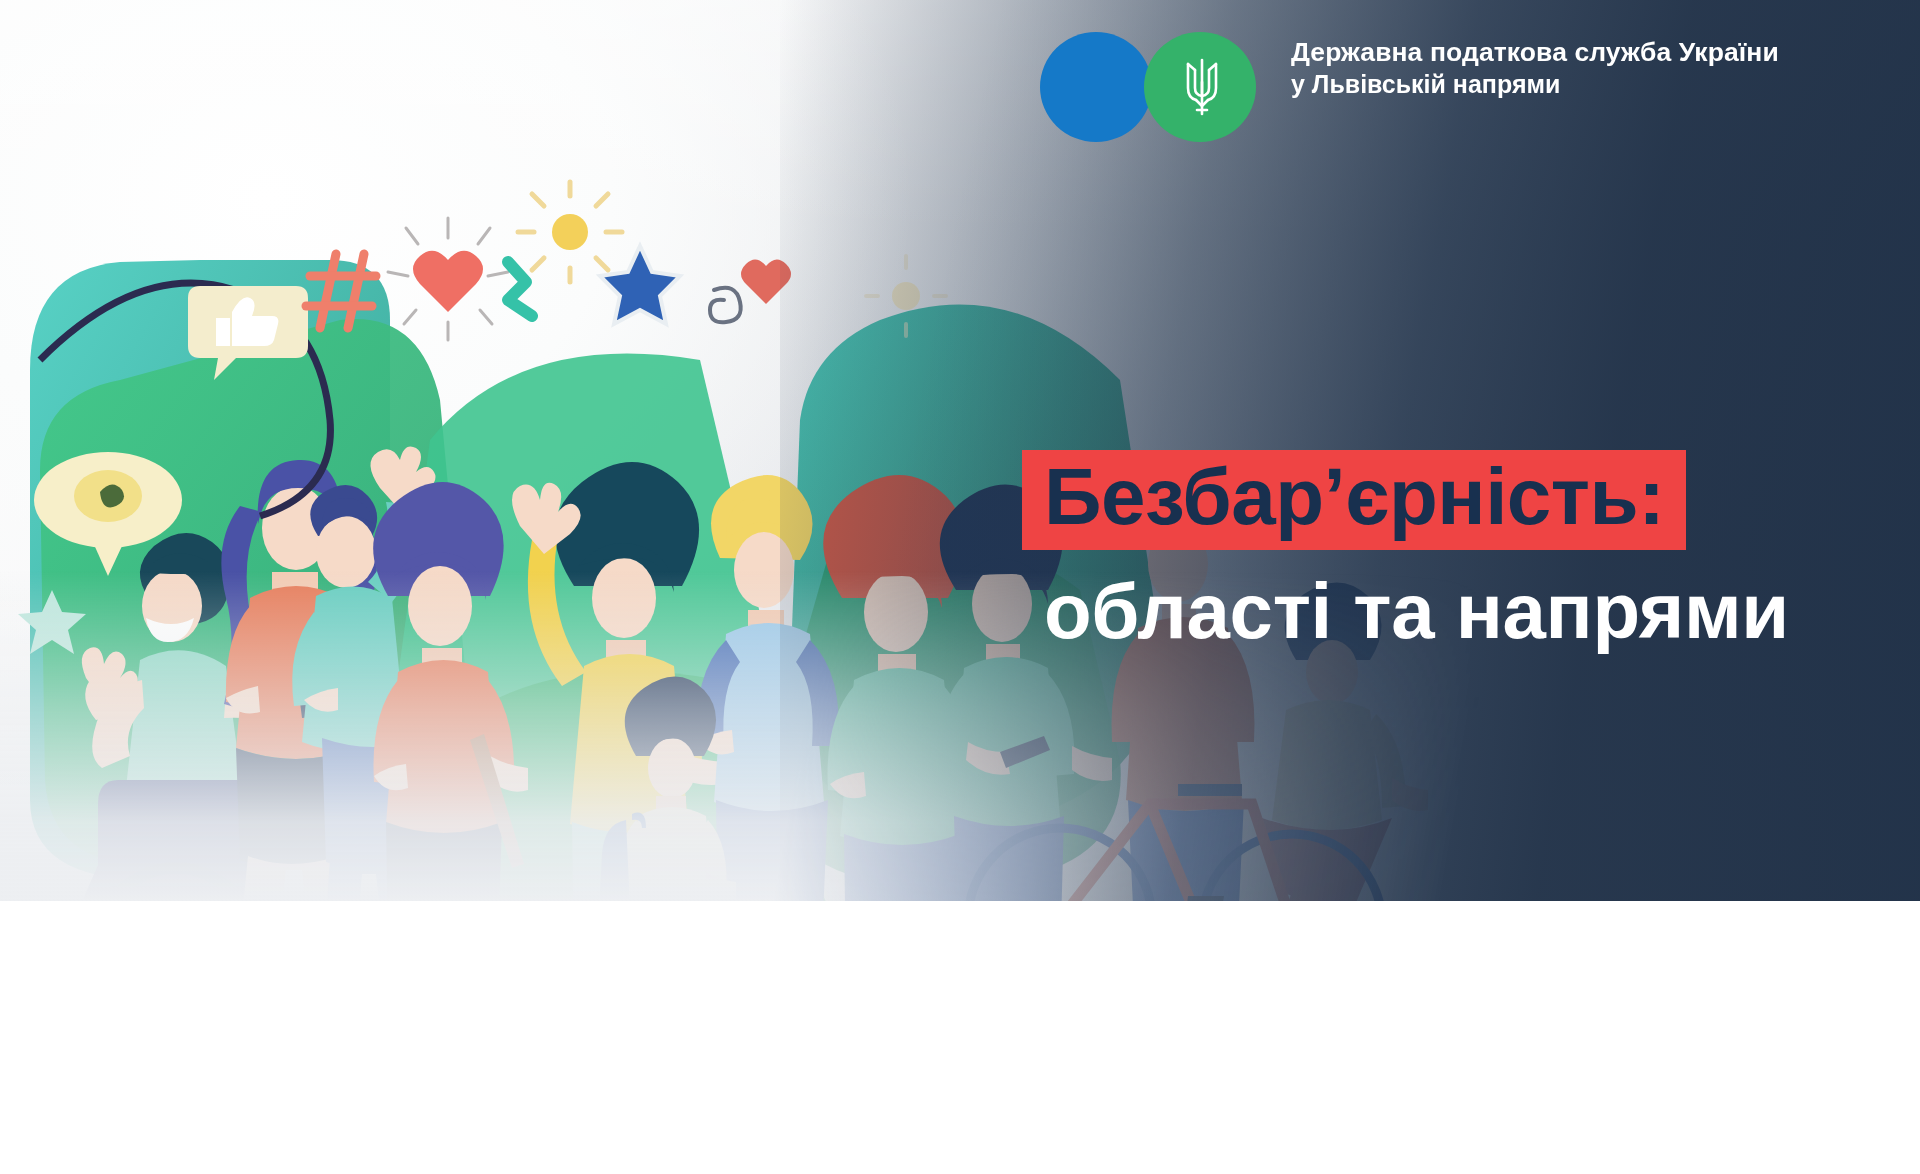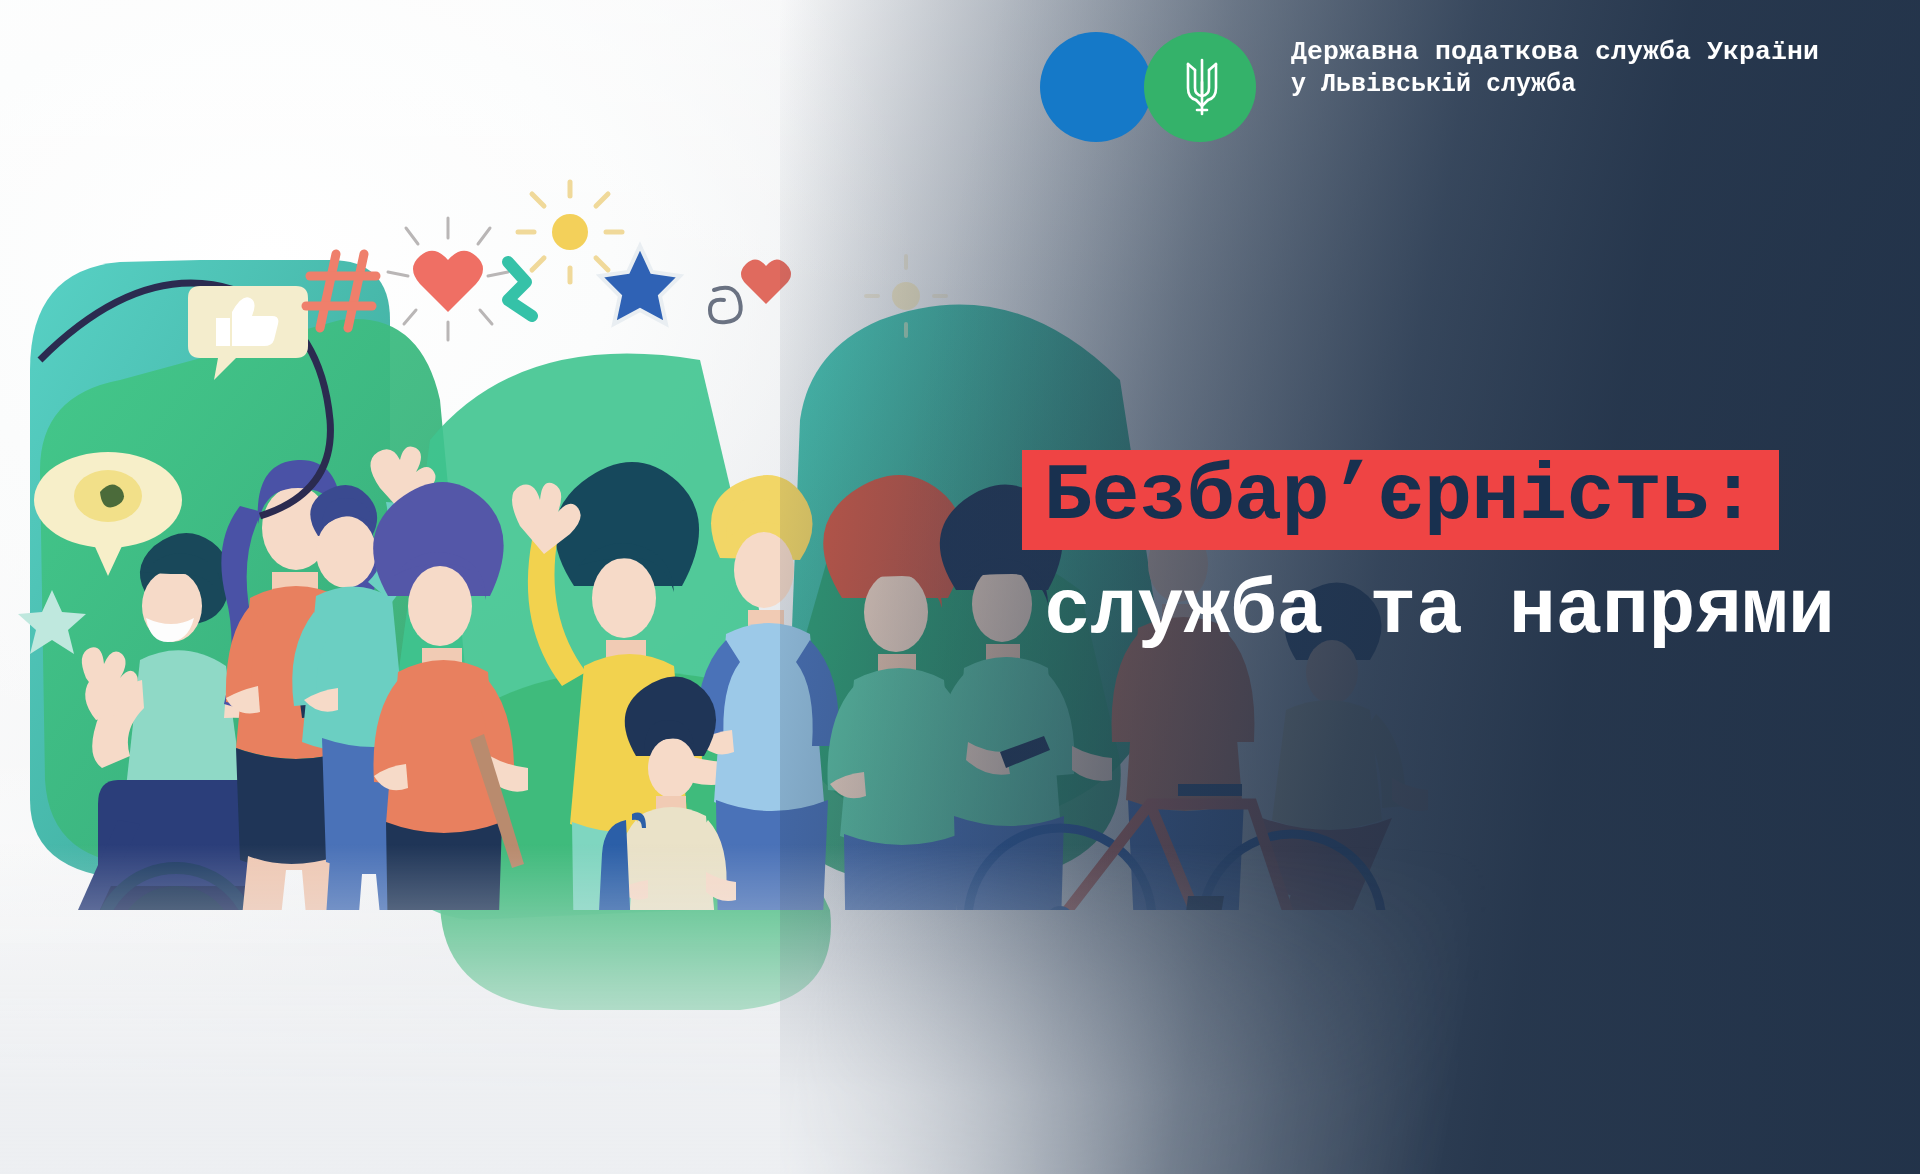--- a/index.html
+++ b/index.html
@@ -1,21 +1,21 @@
 <!DOCTYPE html>
 <html><head>
 <meta charset="utf-8">
 <style>
   html,body{margin:0;padding:0;}
   body{
     width:1920px;height:1174px;overflow:hidden;
     font-family:"Liberation Sans","DejaVu Sans",sans-serif;
     background:#ffffff;
   }
-  .stage{position:relative;width:1920px;height:1174px;overflow:hidden;font-family:Liberation Mono, monospace;}
+  .stage{position:relative;width:1920px;height:901px;overflow:hidden;}
 
   
   .bg-base{position:absolute;inset:0;
     background:
       radial-gradient(ellipse 900px 700px at 14% 22%, #ffffff 0%, #fbfcfc 38%, rgba(251,252,252,0) 72%),
       linear-gradient(116deg,#fdfdfd 0%,#f4f5f6 26%,#e7e9ec 48%,#d3d7dc 68%,#c2c7ce 84%,#b9bfc7 100%);
   }
   .bg-vert{position:absolute;inset:0;
     background:linear-gradient(180deg, rgba(255,255,255,.45) 0%, rgba(255,255,255,0) 26%, rgba(255,255,255,0) 62%, rgba(255,255,255,.55) 88%, rgba(255,255,255,.72) 100%);}
 
@@ -378,24 +378,24 @@
           <path d="M6 10 L13 16"></path>
           <path d="M34 10 L27 16"></path>
           <path d="M14 46 L20 52 L26 46"></path>
           <path d="M15 56 L25 56"></path>
           <path d="M20 28 L20 42"></path>
         </g>
       </svg>
     </div>
     <div class="logo-text">
       <div class="l1">Державна податкова служба України</div>
-      <div class="l3">у Львівській служба</div>
+      <div class="l3">у Львівській напрями</div>
     </div>
   </div>
 
   <div class="title-block">
     <div class="title-banner">
       <div class="t1">Безбар’єрність:</div>
     </div>
-    <div class="title-sub">служба та напрями</div>
+    <div class="title-sub">області та напрями</div>
   </div>
 
 </div>
 
 </body></html>

